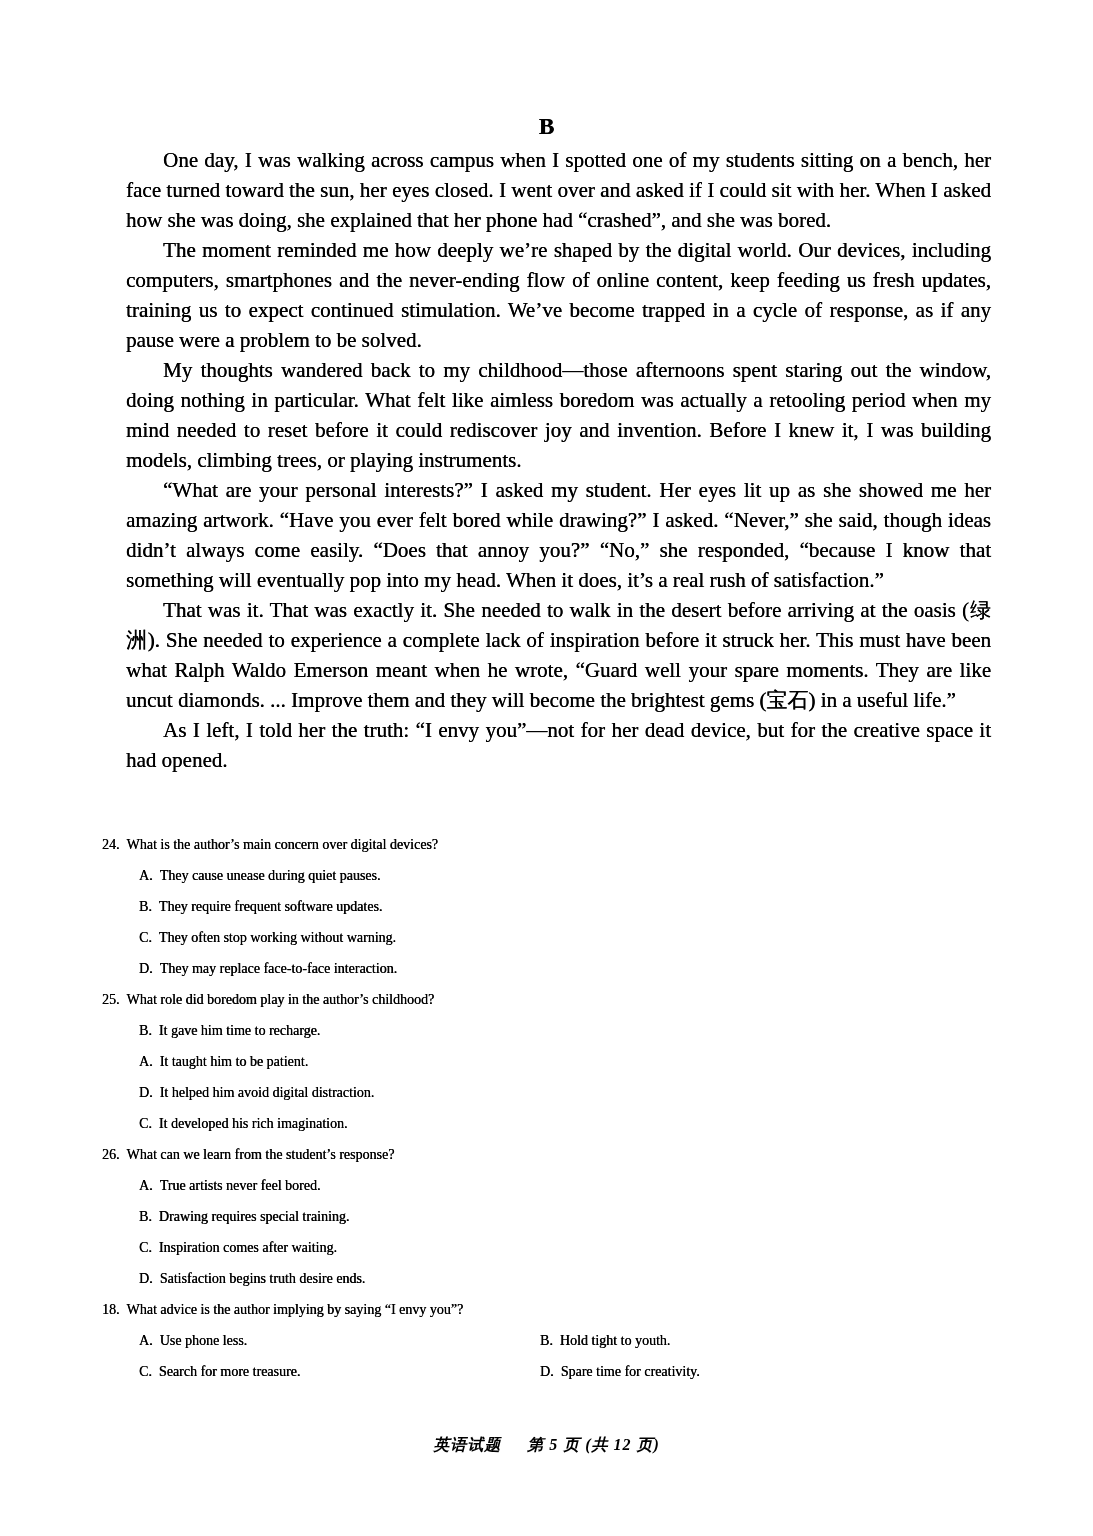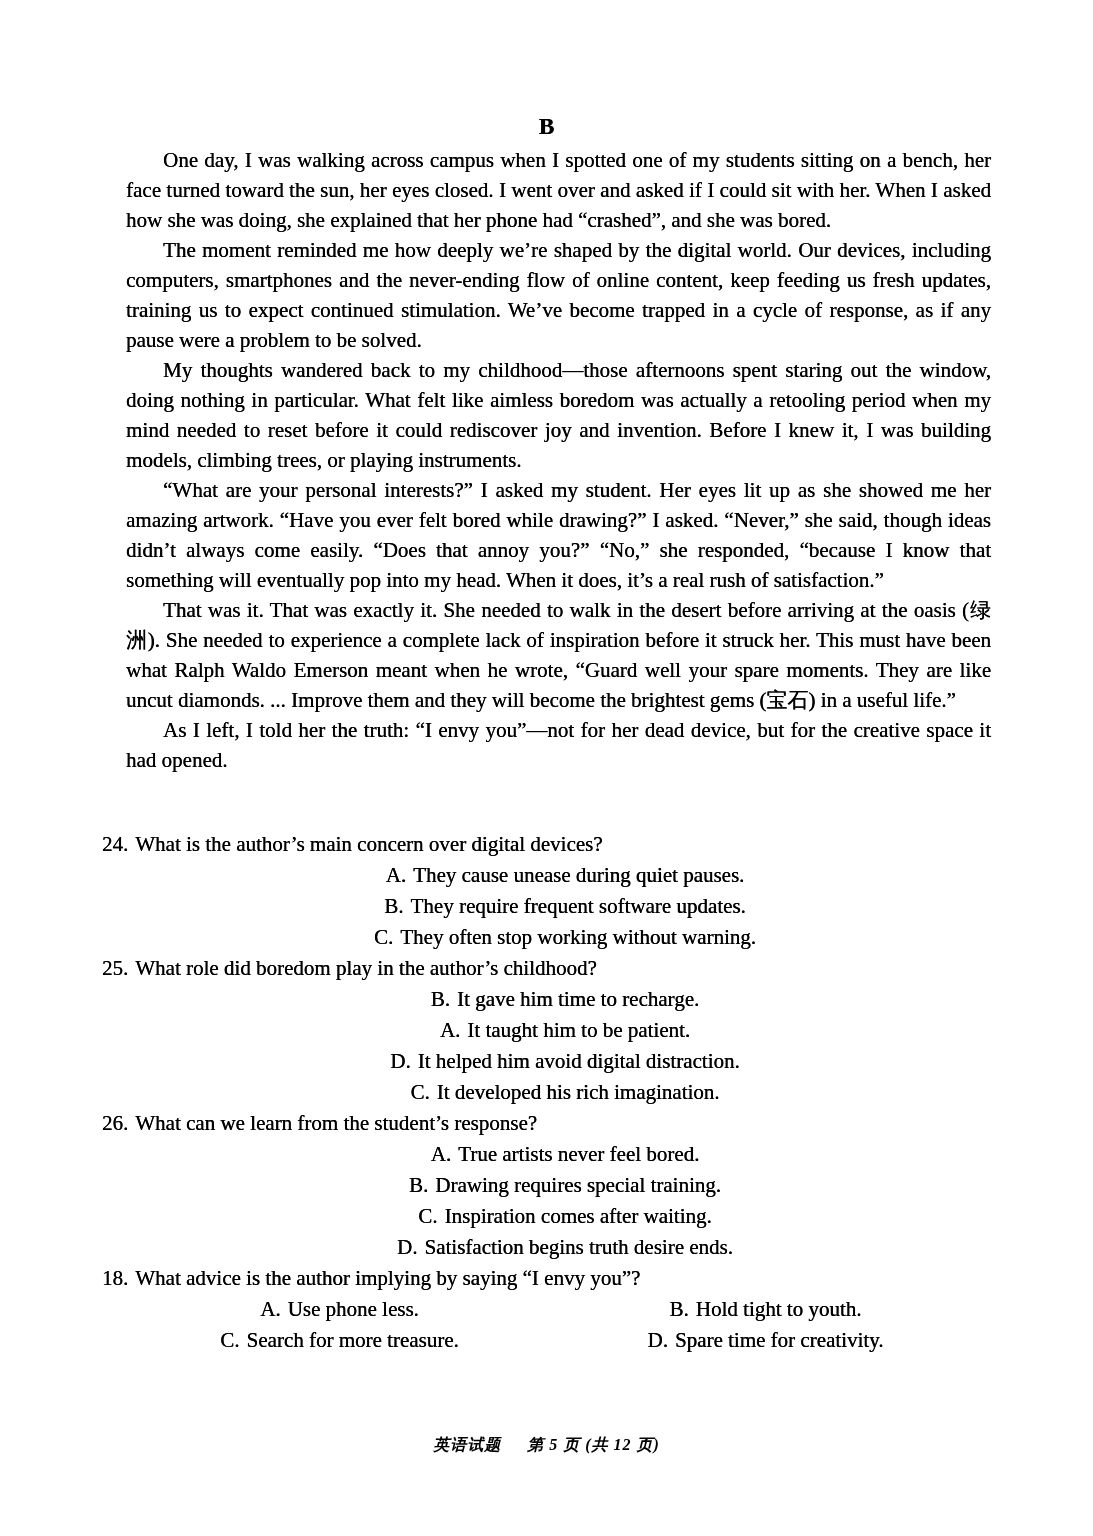--- a/index.html
+++ b/index.html
@@ -30,27 +30,27 @@
   .para {
     margin: 0;
     font-size: 21px;
     line-height: 30px;
     text-align: justify;
     text-indent: 37px;
     text-shadow: 0.3px 0 0 currentColor;
   }
   .questions {
     margin-top: 54px;
-    font-size: 21px;
+    font-size: 14px;
     line-height: 31px;
     text-shadow: 0.3px 0 0 currentColor;
   }
   .q-head { white-space: nowrap; }
   .q-num { margin-right: 7px; }
-  .options { padding-left: 37px; text-align: center; }
+  .options { padding-left: 37px; }
   .option { white-space: nowrap; }
   .opt-label { margin-right: 7px; }
   .options.two-col {
     display: grid;
     grid-template-columns: 401px auto;
   }
   .footer {
     position: absolute;
     left: 0;
     right: 0;
@@ -84,20 +84,21 @@
     <div class="questions">
 
       <div class="question">
         <div class="q-head">
           <span class="q-num">24.</span><span class="q-text">What is the author’s main concern over digital devices?</span>
         </div>
         <div class="options">
           <div class="option"><span class="opt-label">A.</span><span class="opt-text">They cause unease during quiet pauses.</span></div>
           <div class="option"><span class="opt-label">B.</span><span class="opt-text">They require frequent software updates.</span></div>
           <div class="option"><span class="opt-label">C.</span><span class="opt-text">They often stop working without warning.</span></div>
+          <div class="option"><span class="opt-label">D.</span><span class="opt-text">They may replace face-to-face interaction.</span></div>
         </div>
       </div>
 
       <div class="question">
         <div class="q-head">
           <span class="q-num">25.</span><span class="q-text">What role did boredom play in the author’s childhood?</span>
         </div>
         <div class="options">
           <div class="option"><span class="opt-label">B.</span><span class="opt-text">It gave him time to recharge.</span></div>
           <div class="option"><span class="opt-label">A.</span><span class="opt-text">It taught him to be patient.</span></div>

